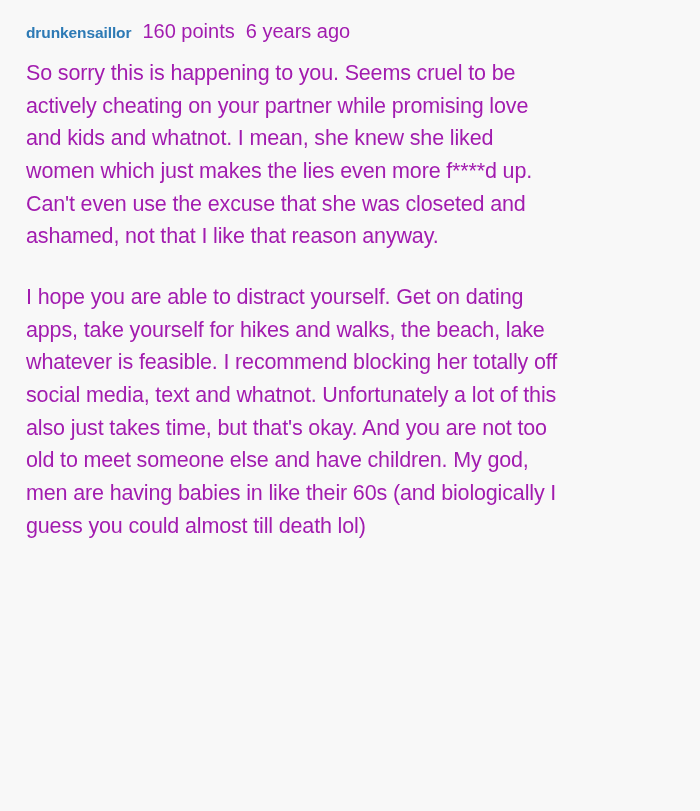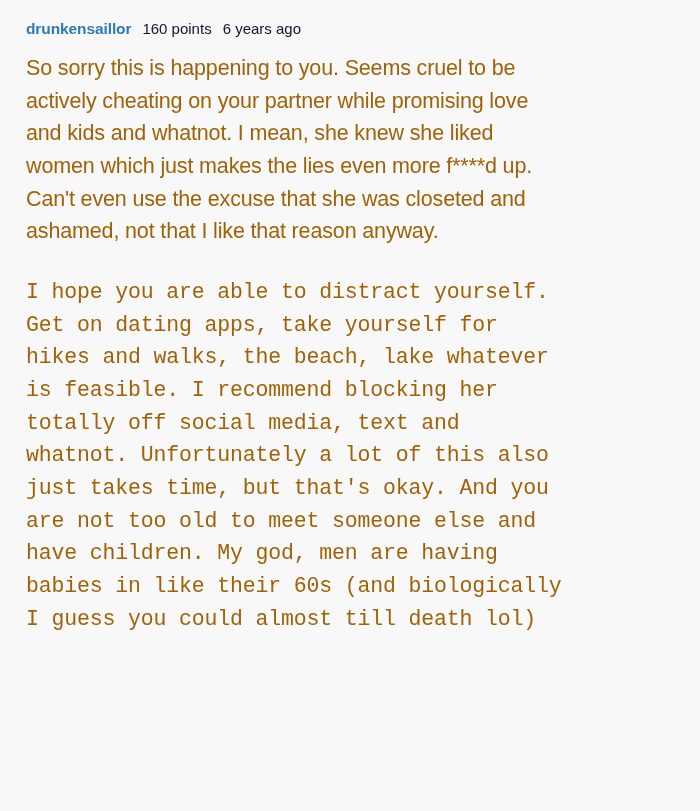--- a/index.html
+++ b/index.html
@@ -27,35 +27,34 @@
     margin-bottom: 14px;
     white-space: nowrap;
   }
   .author {
     color: #2d7ab5;
     font-size: 15.5px;
     font-weight: bold;
     letter-spacing: -0.1px;
   }
   .points, .age {
-    color: #0f172a;
-    font-size: 15px;
+    color: #a21caf;
+    font-size: 20px;
   }
   .comment-body {
-    color: #a16207;
+    color: #a21caf;
     font-size: 21.5px;
     line-height: 1.52;
     letter-spacing: -0.15px;
   }
   .comment-body p {
     margin: 0;
   }
   .comment-body p + p {
     margin-top: 28px;
-    font-family: Liberation Mono, monospace;
   }
 </style>
 </head>
 <body>
 
 <div class="comment">
 
   <div class="comment-header">
     <span class="author">drunkensaillor</span>
     <span class="points">160 points</span>

